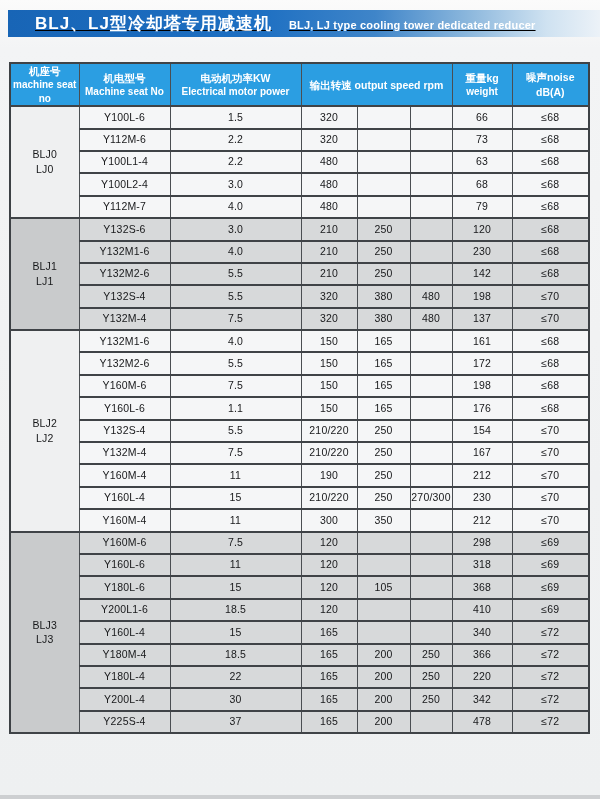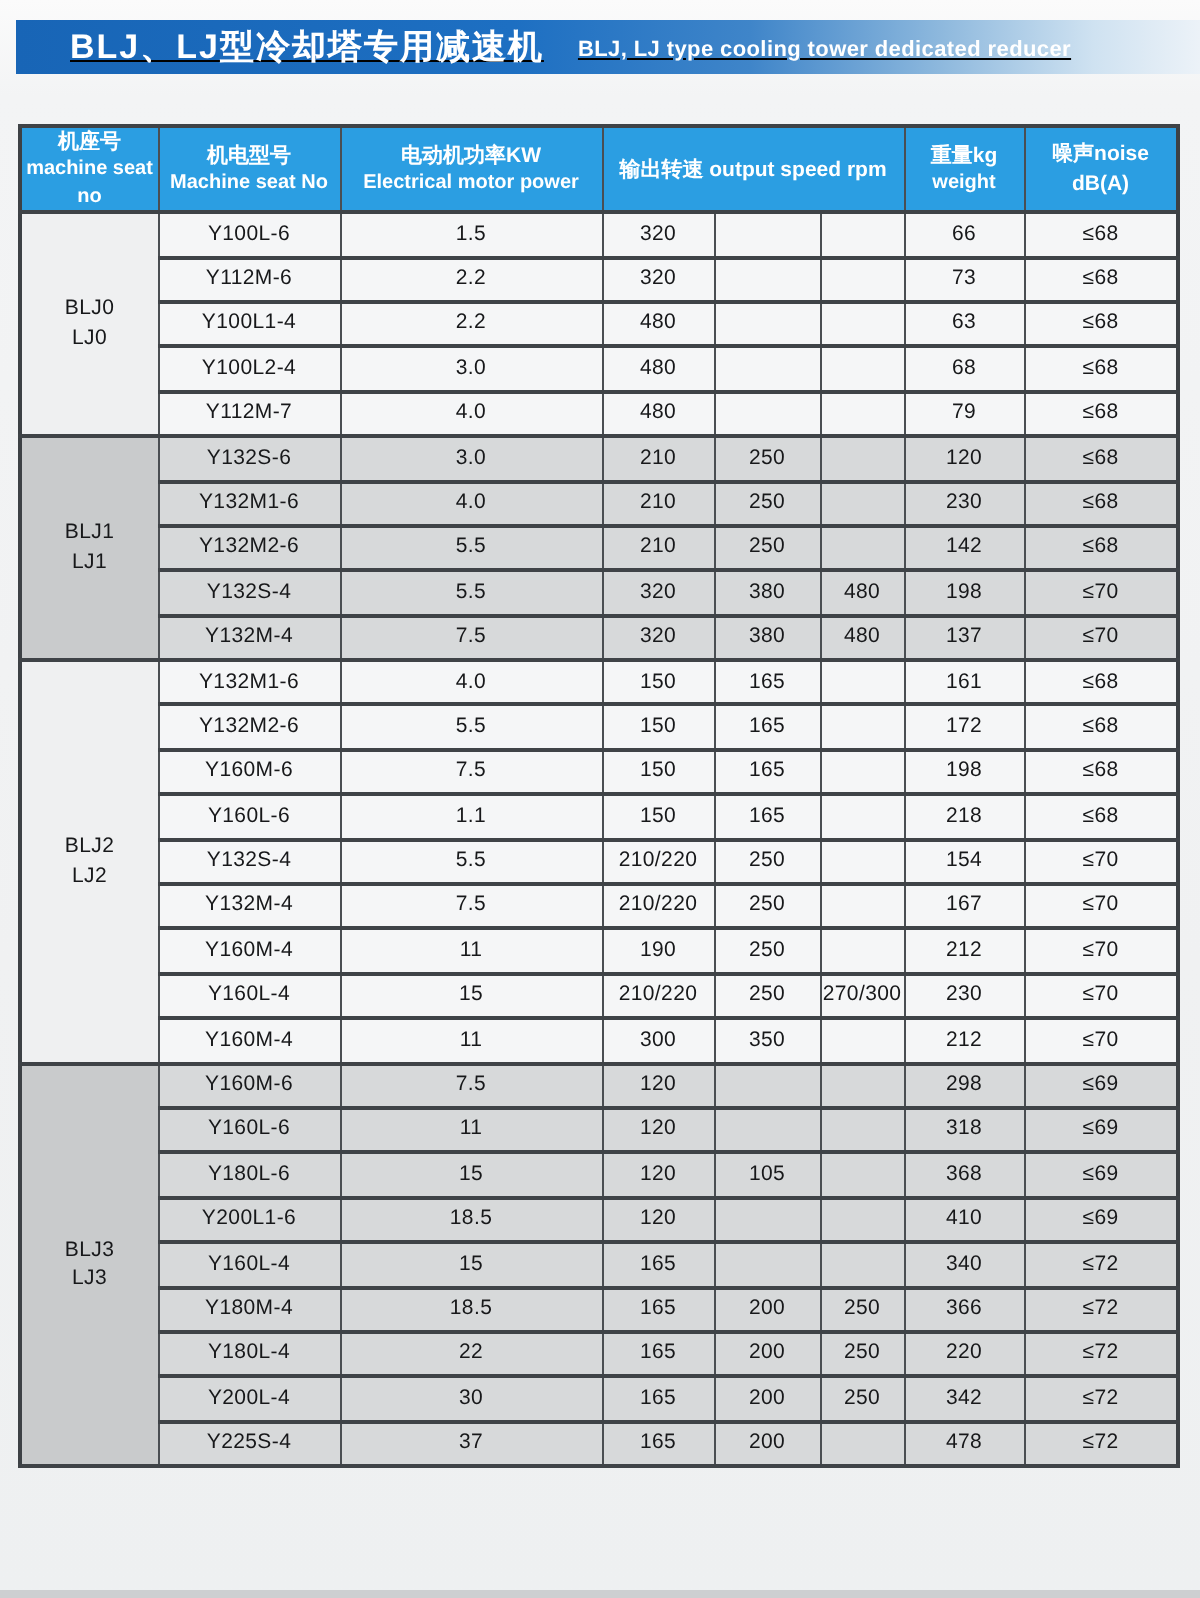--- a/index.html
+++ b/index.html
@@ -226,21 +226,21 @@
           <td></td>
           <td>198</td>
           <td>≤68</td>
         </tr>
         <tr class="light">
           <td>Y160L-6</td>
           <td>1.1</td>
           <td>150</td>
           <td>165</td>
           <td></td>
-          <td>218</td>
+          <td>176</td>
           <td>≤68</td>
         </tr>
         <tr class="light">
           <td>Y132S-4</td>
           <td>5.5</td>
           <td>210/220</td>
           <td>250</td>
           <td></td>
           <td>154</td>
           <td>≤70</td>

